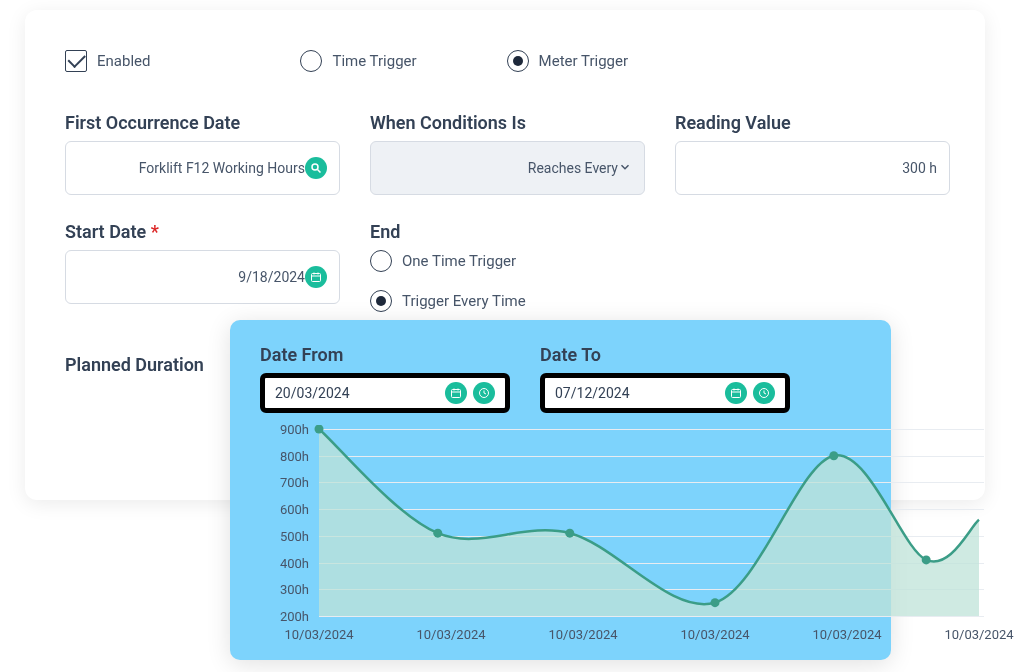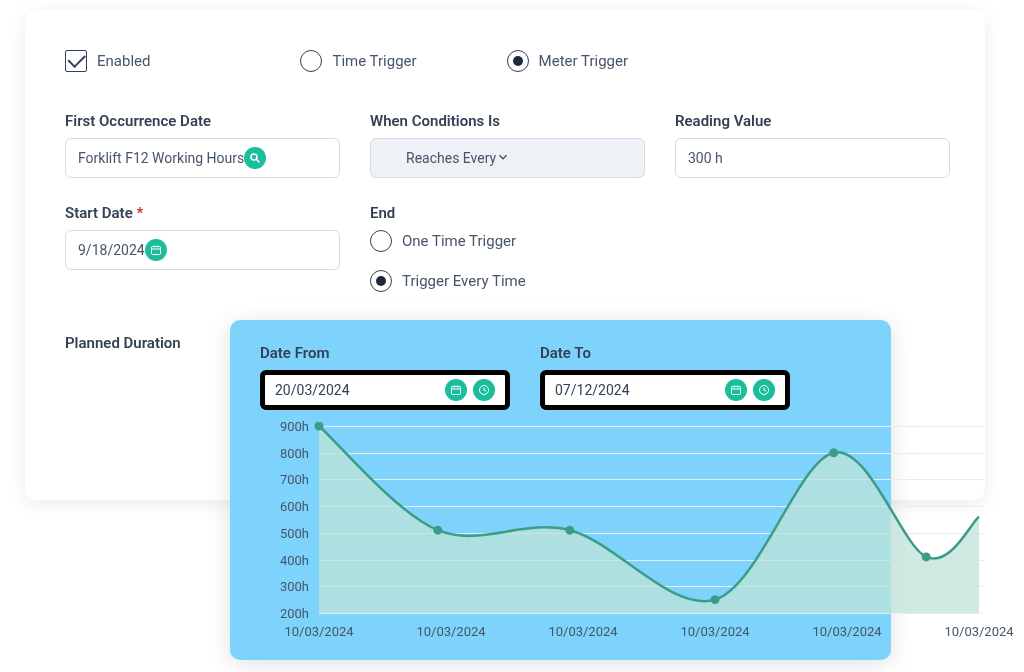--- a/index.html
+++ b/index.html
@@ -48,28 +48,28 @@
   .toggle-label { color: #475569; font-size: 15px; }
 
   .field-grid {
     display: grid;
     grid-template-columns: 275px 275px 275px;
     column-gap: 30px;
     row-gap: 26px;
   }
 
   .field-label {
-    color: #334155; font-weight: 600; font-size: 15px; margin-bottom: 8px; display: block;
+    color: #334155; font-weight: 600; font-size: 18px; margin-bottom: 8px; display: block;
   }
   .required { color: #dc2626; }
 
   .input, .select {
-    width: 100%; height: 40px; border: 1px solid #d6dbe3; border-radius: 6px;
+    width: 100%; height: 54px; border: 1px solid #d6dbe3; border-radius: 6px;
     padding: 0 12px; font-size: 14px; color: #475569; background: #fff;
-    display: flex; align-items: center; justify-content: flex-start;
+    display: flex; align-items: center; justify-content: flex-end;
   }
   .select { background: #eef1f5; cursor: pointer; padding-left: 35px; }
 
   .icon-btn {
     width: 22px; height: 22px; border-radius: 50%; background: #1abd9c;
     display: inline-flex; align-items: center; justify-content: center; cursor: pointer;
     flex: 0 0 22px;
   }
   .icon-btn svg { width: 12px; height: 12px; }
 

